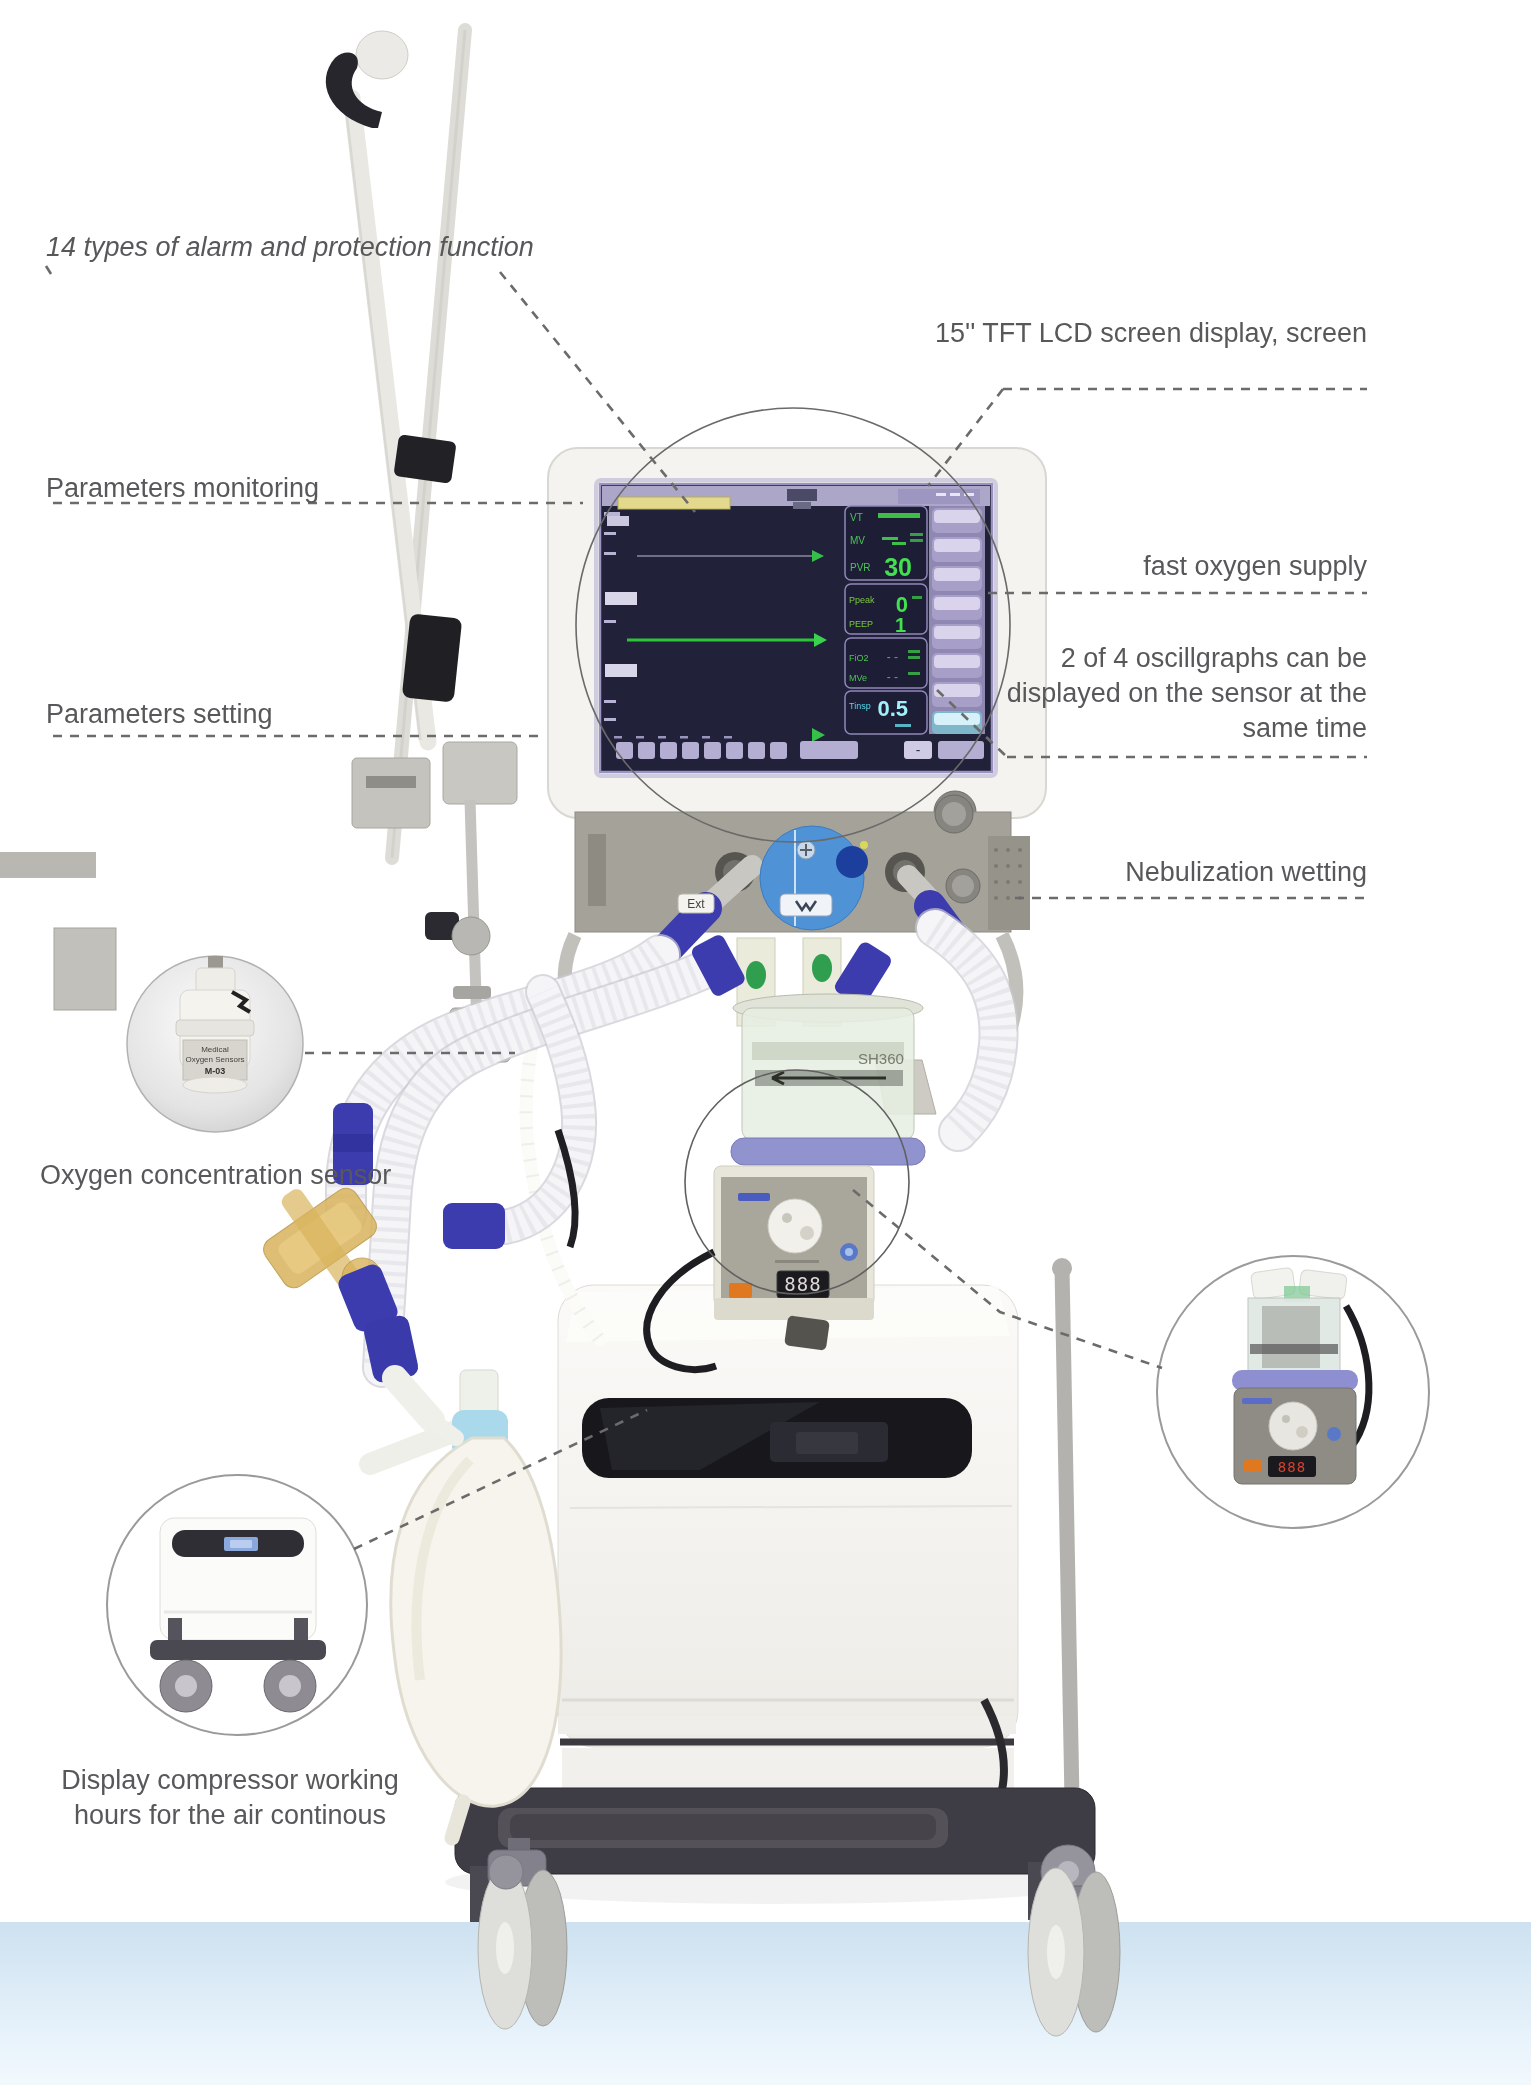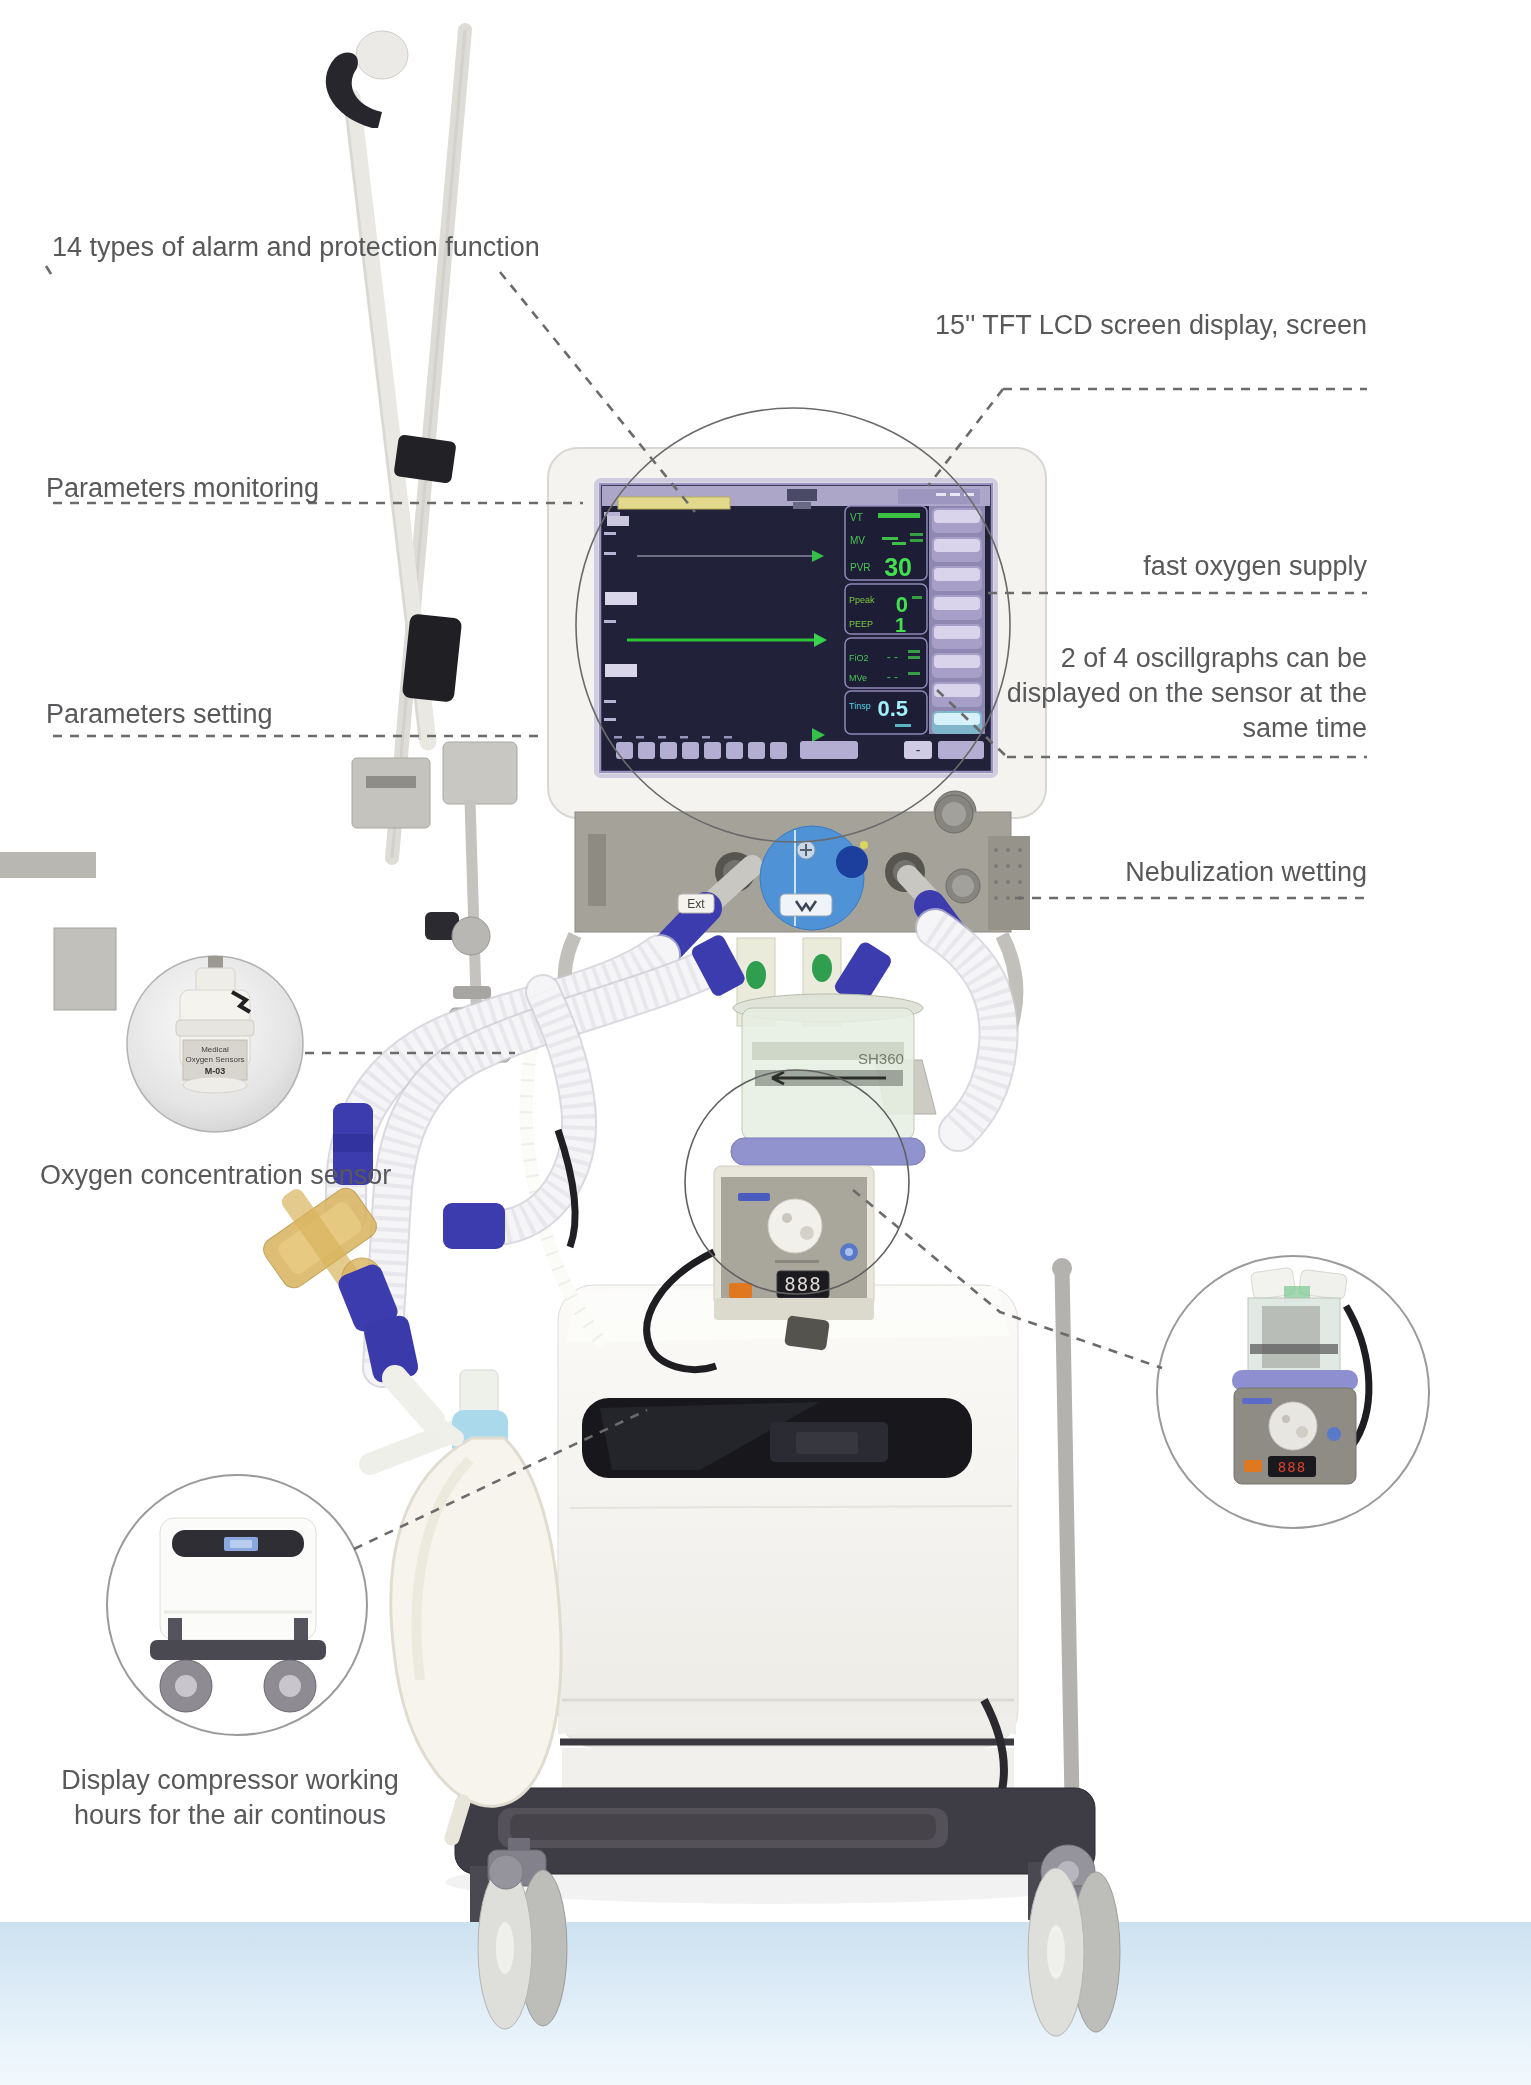--- a/index.html
+++ b/index.html
@@ -419,27 +419,27 @@
       <line x1="988" y1="593" x2="1367" y2="593"></line>
       <line x1="1007" y1="757" x2="1367" y2="757"></line>
       <line x1="937" y1="690" x2="1007" y2="757"></line>
       <line x1="1015" y1="898" x2="1367" y2="898"></line>
       <line x1="305" y1="1053" x2="515" y2="1053"></line>
       <line x1="354" y1="1549" x2="647" y2="1410"></line>
       <polyline points="853,1190 1000,1312 1162,1368"></polyline>
     </g>
   </svg>
 
-  <div class="lab" style="left:52px;top:230px;">14 types of alarm and protection function</div>
+  <div class="lab" style="left:46px;top:230px;font-style:italic;">14 types of alarm and protection function</div>
 
   <div class="lab" style="left:46px;top:456px;margin-top:15px;">Parameters monitoring</div>
 
   <div class="lab" style="left:46px;top:697px;">Parameters setting</div>
 
-  <div class="lab lab-r" style="top:308px;">
+  <div class="lab lab-r" style="top:316px;">
     <div>15'' TFT LCD screen display, screen</div>
   </div>
 
   <div class="lab lab-r" style="top:549px;">fast oxygen supply</div>
 
   <div class="lab lab-r" style="top:641px;">
     <div>2 of 4 oscillgraphs can be</div>
     <div>displayed on the sensor at the</div>
     <div>same time</div>
   </div>

